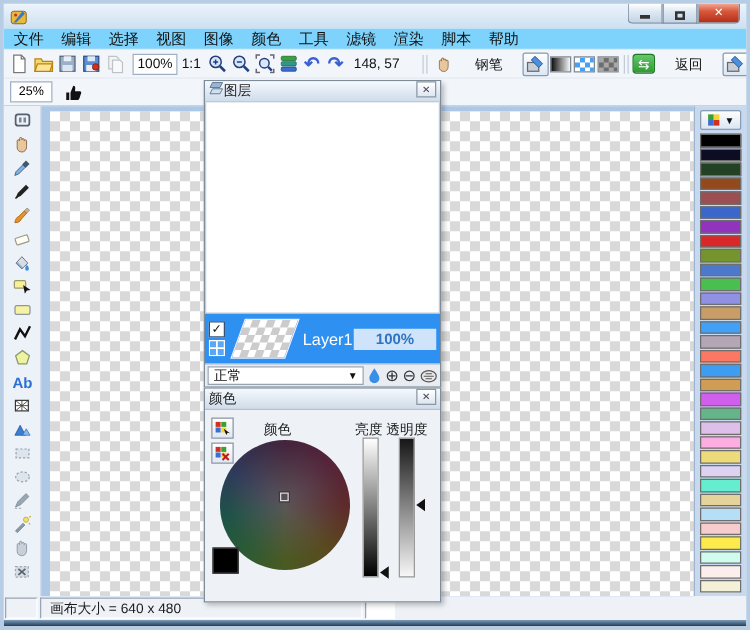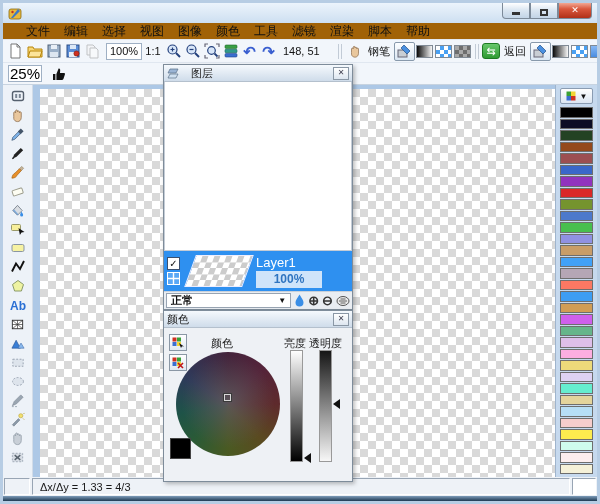--- a/index.html
+++ b/index.html
@@ -11,35 +11,35 @@
     background:linear-gradient(#ecf4fc,#cddff1);font-size:11px;color:#1c1c1c;}
   .winbtns{margin-left:auto;display:flex;margin-top:-5px;}
   .winbtn{width:28px;height:16px;border:1px solid #7c8a99;border-top:none;display:flex;align-items:flex-end;
     justify-content:center;background:linear-gradient(#ffffff,#dce7f2 45%,#c2d4e6);padding-bottom:3px;}
   .winbtn.close{background:linear-gradient(#f2a893,#d9573c 40%,#b13018);border-radius:0 0 4px 0;
     color:#fff;font-size:9px;align-items:center;padding-bottom:0;width:34px;}
   .winbtn.min{border-radius:0 0 0 4px;}
   .minbar{width:8px;height:3px;background:#333;}
   .maxbox{width:8px;height:7px;border:2px solid #333;margin-bottom:-1px;}
   
-  .menubar{height:17px;display:flex;align-items:center;padding:0 16px;font-size:12px;background:#a16207;
+  .menubar{height:17px;display:flex;align-items:center;padding:0 1px;font-size:12px;background:#7dd3fc;
     border-bottom:1px solid #e2e8f0;color:#111;}
   .menu-item{padding:1px 7px;}
   
   .toolbar1{height:23px;display:flex;align-items:center;padding:0 3px;background:#f2f6fb;
     border-bottom:1px solid #e0e7f0;font-size:11px;color:#111;}
   .toolbar2{height:22px;display:flex;align-items:center;gap:4px;padding:0 5px;background:#f2f6fb;
-    border-bottom:1px solid #c7d3e0;font-size:15px;}
+    border-bottom:1px solid #c7d3e0;font-size:10px;}
   .tbtn{width:19px;height:35px;display:flex;align-items:center;justify-content:center;flex:none;}
   .tbox{background:#fff;border:1px solid #9fb0c4;height:17px;display:flex;align-items:center;
     justify-content:center;padding:0 3px;flex:none;}
   .grip{width:4px;height:15px;border-left:1px solid #c2cbd6;border-right:1px solid #c2cbd6;margin:0 3px;flex:none;}
   .sep{width:5px;flex:none;}
   .arrowglyph{color:#3a5fd0;font-size:15px;font-weight:bold;line-height:1;}
-  .lbl{margin:0 4px;flex:none;}
+  .lbl{margin:0 16px;flex:none;}
   .swatch{width:17px;height:13px;border:1px solid #808a95;flex:none;margin:0 1px;}
   .sw-grad{background:linear-gradient(90deg,#0a0a0a,#f8f8f8);}
   .sw-bluecheck{background:conic-gradient(#49a0f2 0 25%,#fff 0 50%,#49a0f2 0 75%,#fff 0);background-size:8px 8px;}
   .sw-graycheck{background:conic-gradient(#6e6e6e 0 25%,#a8a8a8 0 50%,#6e6e6e 0 75%,#a8a8a8 0);background-size:8px 8px;}
   .sw-blue{background:linear-gradient(#86b8f5,#4a8ce0);}
   .canbtn{width:21px;height:19px;border:1px solid #8899ab;background:linear-gradient(#fdfeff,#dbe7f3);
     display:flex;align-items:center;justify-content:center;border-radius:2px;flex:none;}
   .swapbtn{width:18px;height:16px;background:linear-gradient(#66c76a,#2f9a33);border:1px solid #1d7a22;
     border-radius:3px;color:#fff;font-size:11px;display:flex;align-items:center;justify-content:center;flex:none;}
   
@@ -57,38 +57,38 @@
   .palswatches{flex:1;display:flex;flex-direction:column;gap:1px;}
   .pswatch{flex:1;border:1px solid #6e6e6e;}
   
   .statusbar{height:19px;display:flex;background:#eef2f7;font-size:11px;color:#1a1a1a;}
   .sseg{border:1px solid;border-color:#98a5b4 #fff #fff #98a5b4;display:flex;align-items:center;
     padding:0 7px;margin:1px;}
   .frame-bottom{height:5px;background:linear-gradient(#7d9cba,#1f3a52);}
   
   .panel{position:absolute;background:#eef1f5;border:1px solid #7e8c9a;box-shadow:2px 2px 4px rgba(0,0,0,.25);z-index:10;}
   .panel-title{height:17px;background:linear-gradient(#f5f9fd,#cfdcea);border-bottom:1px solid #b4c0cd;
-    display:flex;align-items:center;gap:12px;padding:0 3px;font-size:11px;color:#222;}
+    display:flex;gap:0;padding:0 3px;font-size:11px;color:#222;}
   .panel-close{margin-left:auto;width:16px;height:13px;border:1px solid #8a97a5;
     background:linear-gradient(#fff,#dde6f0);display:flex;align-items:center;justify-content:center;
     font-size:8px;color:#445;line-height:1;}
   .layers-panel{left:160px;top:61px;width:190px;height:246px;display:flex;flex-direction:column;}
   .layers-list{flex:1;background:#fff;border:1px solid #c4ccd6;border-top:none;}
   .layer-row{height:40px;background:#2e90f0;display:flex;align-items:center;padding:2px 3px;flex:none;}
   .layer-left{display:flex;flex-direction:column;gap:2px;}
   .chk{width:13px;height:13px;background:#fff;border:1px solid #3a5070;font-size:10px;color:#111;
     display:flex;align-items:center;justify-content:center;line-height:1;}
   .layer-thumb{width:58px;height:32px;margin-left:10px;transform:skewX(-20deg);border:1px solid #eef;
     background:conic-gradient(#ccc 0 25%,#fff 0 50%,#ccc 0 75%,#fff 0);background-size:12px 12px;}
-  .layer-right{flex:1;display:flex;flex-direction:column;align-items:flex-start;gap:1px;padding-left:8px;}
+  .layer-right{flex:1;display:flex;flex-direction:row;align-items:center;gap:1px;padding-left:8px;}
   .layer-name{color:#fff;font-size:13px;}
   .layer-opacity{width:66px;height:17px;background:#cfe4fa;color:#2f74c0;font-weight:bold;font-size:12px;
     display:flex;align-items:center;justify-content:center;}
   .layer-controls{height:18px;background:#e9edf2;border-top:1px solid #c8d0da;display:flex;align-items:center;
-    padding:0 2px;gap:3px;flex:none;font-weight:bold;}
+    padding:0 2px;gap:3px;flex:none;}
   .blend-select{flex:1;height:15px;background:#fff;border:1px solid #98a4b2;font-size:11px;display:flex;
     align-items:center;padding:0 4px;color:#111;}
   .blend-arrow{margin-left:auto;font-size:8px;color:#111;}
   .lc-glyph{font-size:13px;color:#333;line-height:1;}
   .color-panel{left:160px;top:307px;width:190px;height:172px;display:flex;flex-direction:column;}
   .cp-body{position:relative;flex:1;}
   .cp-label{position:absolute;top:8px;font-size:11px;color:#222;}
   .cp-btn{position:absolute;left:5px;width:18px;height:17px;border:1px solid #8a97a5;
     background:linear-gradient(#fff,#dfe8f2);display:flex;align-items:center;justify-content:center;}
   .wheel{position:absolute;left:12px;top:24px;width:104px;height:104px;border-radius:50%;
@@ -208,21 +208,21 @@
           <rect x="2" y="10.6" width="12" height="3.4" rx="1" fill="#3a6fd0" stroke="#1c3f8a" stroke-width="0.6"></rect>
         </svg>
       </div>
     <div class="tbtn">
         <span class="arrowglyph">↶</span>
       </div>
     <div class="tbtn">
         <span class="arrowglyph">↷</span>
       </div>
     <div class="sep"></div>
-    <div style="width:52px;text-align:left;flex:none;">148, 51</div>
+    <div style="width:52px;text-align:left;flex:none;">148, 57</div>
     <div class="grip"></div>
     <div class="tbtn">
         <svg width="14" height="15" viewBox="0 0 16 16">
           <path d="M4 9V5c0-1.2 2-1.2 2 0V3c0-1.2 2-1.2 2 0v1c0-1.2 2-1.2 2 0v1c0-1.2 2-1.2 2 0v5c0 3-2 4.5-4 4.5S4 13 4 11z" fill="#e9c79d" stroke="#8a6a4a" stroke-width="0.8"></path>
         </svg>
       </div>
     <span class="lbl">钢笔</span>
     <div class="canbtn">
         <svg width="15" height="15" viewBox="0 0 15 15">
           <rect x="1" y="6" width="9" height="7" fill="#c9ced4" stroke="#667"></rect>
@@ -421,21 +421,21 @@
           <div class="pswatch" style="background: rgb(253, 235, 78);"></div>
           <div class="pswatch" style="background: rgb(207, 252, 237);"></div>
           <div class="pswatch" style="background: rgb(253, 238, 238);"></div>
           <div class="pswatch" style="background: rgb(245, 241, 216);"></div>
         </div>
     </div>
   </div>
 
   <div class="statusbar">
     <div class="sseg" style="width:26px"></div>
-    <div class="sseg" style="flex:1">Δx/Δy = 1.33 = 4/3</div>
+    <div class="sseg" style="width:258px">画布大小 = 640 x 480</div>
     <div class="sseg" style="width:24px;background:#fff"></div>
   </div>
   <div class="frame-bottom"></div>
 
   <div class="panel layers-panel">
     <div class="panel-title">
       <svg width="12" height="11" viewBox="0 0 12 11">
           <path d="M3 1h8l-2 4H1z" fill="#9ab4d4" stroke="#5a7088" stroke-width="0.7"></path>
           <path d="M3 6h8l-2 4H1z" fill="#cfe0f0" stroke="#5a7088" stroke-width="0.7"></path>
         </svg>

